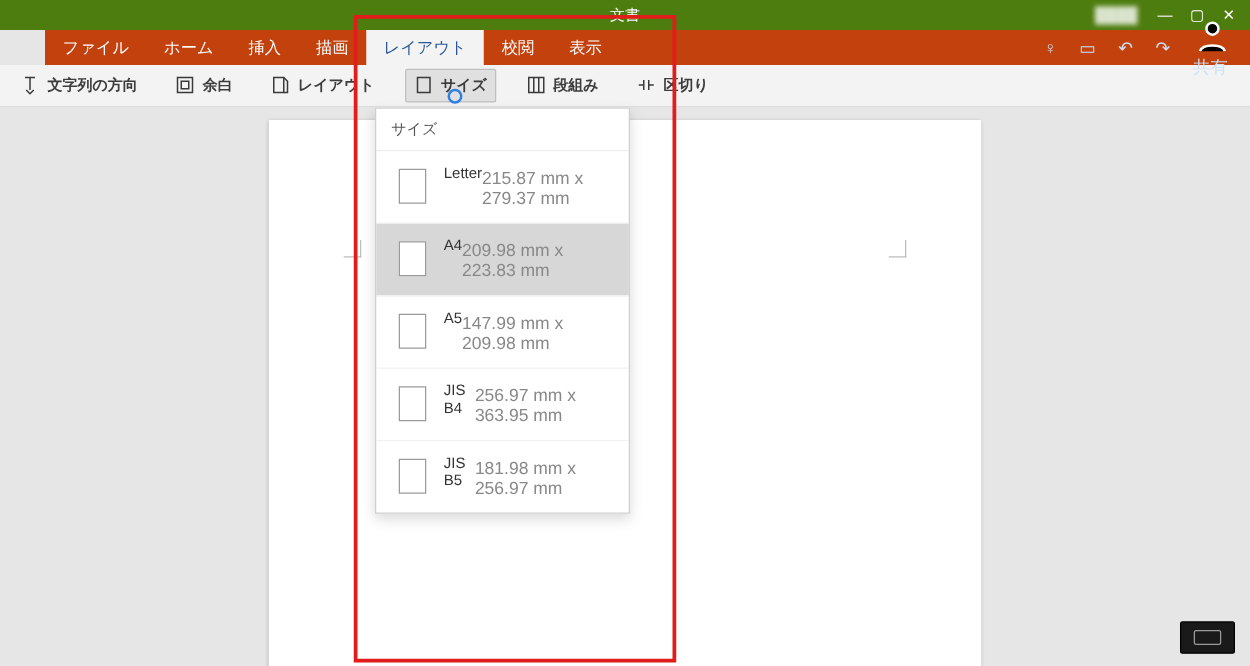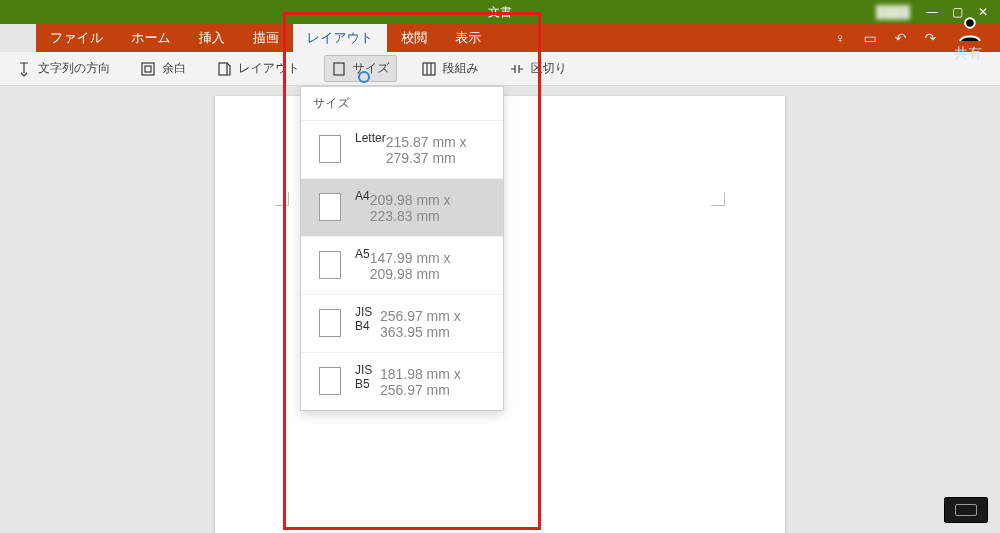--- a/index.html
+++ b/index.html
@@ -19,21 +19,21 @@
   }
   .menubar .tab { padding: 0 14px; height: 28px; display: flex; align-items: center; cursor: pointer; }
   .menubar .tab.active { background: #f3f3f3; color: #2b579a; }
   .menubar .spacer { flex: 1; }
   .menubar .right-icons { display: flex; align-items: center; gap: 18px; padding-right: 14px; color: #cfe0f3; font-size: 14px; }
   .menubar .right-icons span { cursor: pointer; }
   .ribbon {
     height: 34px; background: #f3f3f3; border-bottom: 1px solid #d8d8d8;
     display: flex; align-items: center; padding: 0 10px; gap: 18px; font-size: 12px; color: #3c3c3c;
   }
-  .ribbon .grp { display: flex; align-items: flex-end; gap: 6px; padding: 4px 6px; cursor: pointer; }
+  .ribbon .grp { display: flex; align-items: flex-start; gap: 6px; padding: 4px 6px; cursor: pointer; font-weight: bold; }
   .ribbon .grp.active { background: #e0e0e0; border: 1px solid #bfbfbf; border-radius: 2px; }
   .ribbon svg { width: 16px; height: 16px; stroke: #3a3a3a; fill: none; stroke-width: 1.2; }
   .workspace {
     position: absolute; top: 86px; left: 0; right: 0; bottom: 0;
     background: #e6e6e6; display: flex; justify-content: center;
   }
   .page {
     margin-top: 10px; width: 570px; height: 700px; background: #fff;
     box-shadow: 0 1px 3px rgba(0,0,0,.25);
     position: relative;

